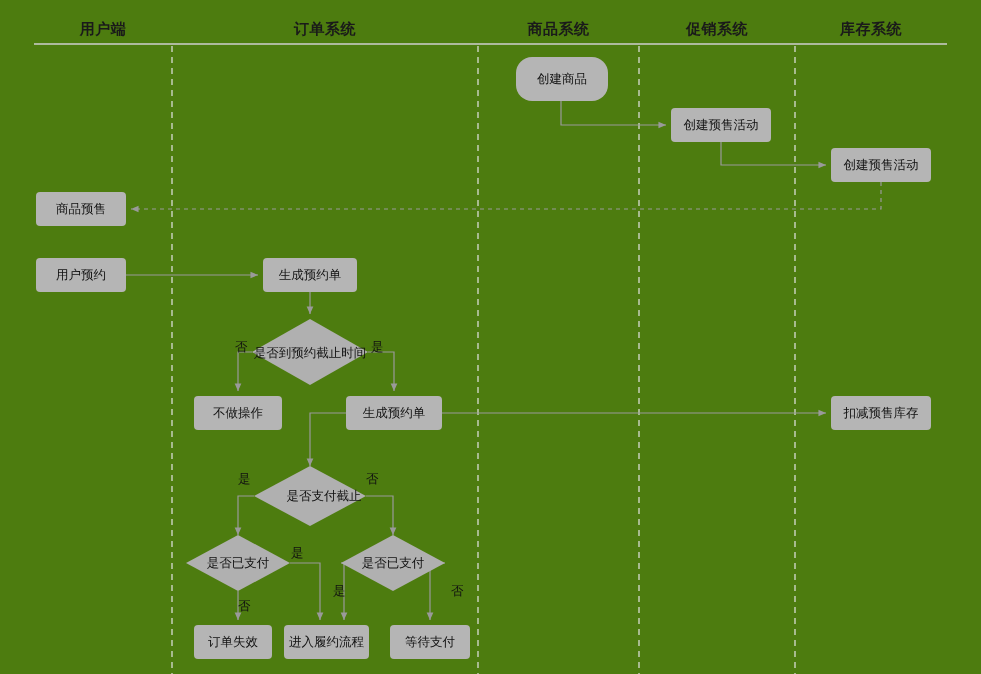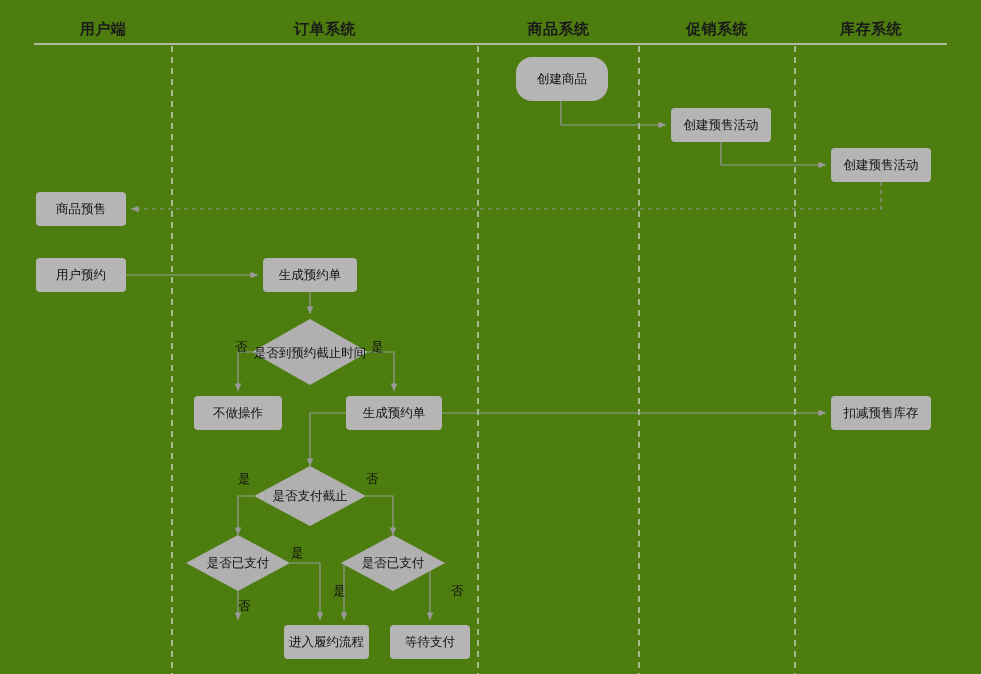--- a/index.html
+++ b/index.html
@@ -136,25 +136,26 @@
 
   <div class="node rounded" style="left:516px; top:57px; width:92px; height:44px;">创建商品</div>
   <div class="node" style="left:671px; top:108px; width:100px; height:34px;">创建预售活动</div>
   <div class="node" style="left:831px; top:148px; width:100px; height:34px;">创建预售活动</div>
   <div class="node" style="left:36px; top:192px; width:90px; height:34px;">商品预售</div>
   <div class="node" style="left:36px; top:258px; width:90px; height:34px;">用户预约</div>
   <div class="node" style="left:263px; top:258px; width:94px; height:34px;">生成预约单</div>
   <div class="node" style="left:194px; top:396px; width:88px; height:34px;">不做操作</div>
   <div class="node" style="left:346px; top:396px; width:96px; height:34px;">生成预约单</div>
   <div class="node" style="left:831px; top:396px; width:100px; height:34px;">扣减预售库存</div>
+  <div class="node" style="left:194px; top:625px; width:78px; height:34px;">订单失效</div>
   <div class="node" style="left:284px; top:625px; width:85px; height:34px;">进入履约流程</div>
   <div class="node" style="left:390px; top:625px; width:80px; height:34px;">等待支付</div>
 
   <div class="diamond-label" style="left:252px; top:333px; width:116px; height:40px;">是否到预约截止时间</div>
-  <div class="diamond-label" style="left:254px; top:483px; width:112px; height:26px;">是否支付截止</div>
+  <div class="diamond-label" style="left:268px; top:483px; width:112px; height:26px;">是否支付截止</div>
   <div class="diamond-label" style="left:186px; top:551px; width:104px; height:24px;">是否已支付</div>
   <div class="diamond-label" style="left:341px; top:551px; width:104px; height:24px;">是否已支付</div>
 
   <div class="edge-label" style="left:235px; top:339px;">否</div>
   <div class="edge-label" style="left:371px; top:339px;">是</div>
   <div class="edge-label" style="left:238px; top:471px;">是</div>
   <div class="edge-label" style="left:366px; top:471px;">否</div>
   <div class="edge-label" style="left:291px; top:545px;">是</div>
   <div class="edge-label" style="left:238px; top:598px;">否</div>
   <div class="edge-label" style="left:333px; top:583px;">是</div>

